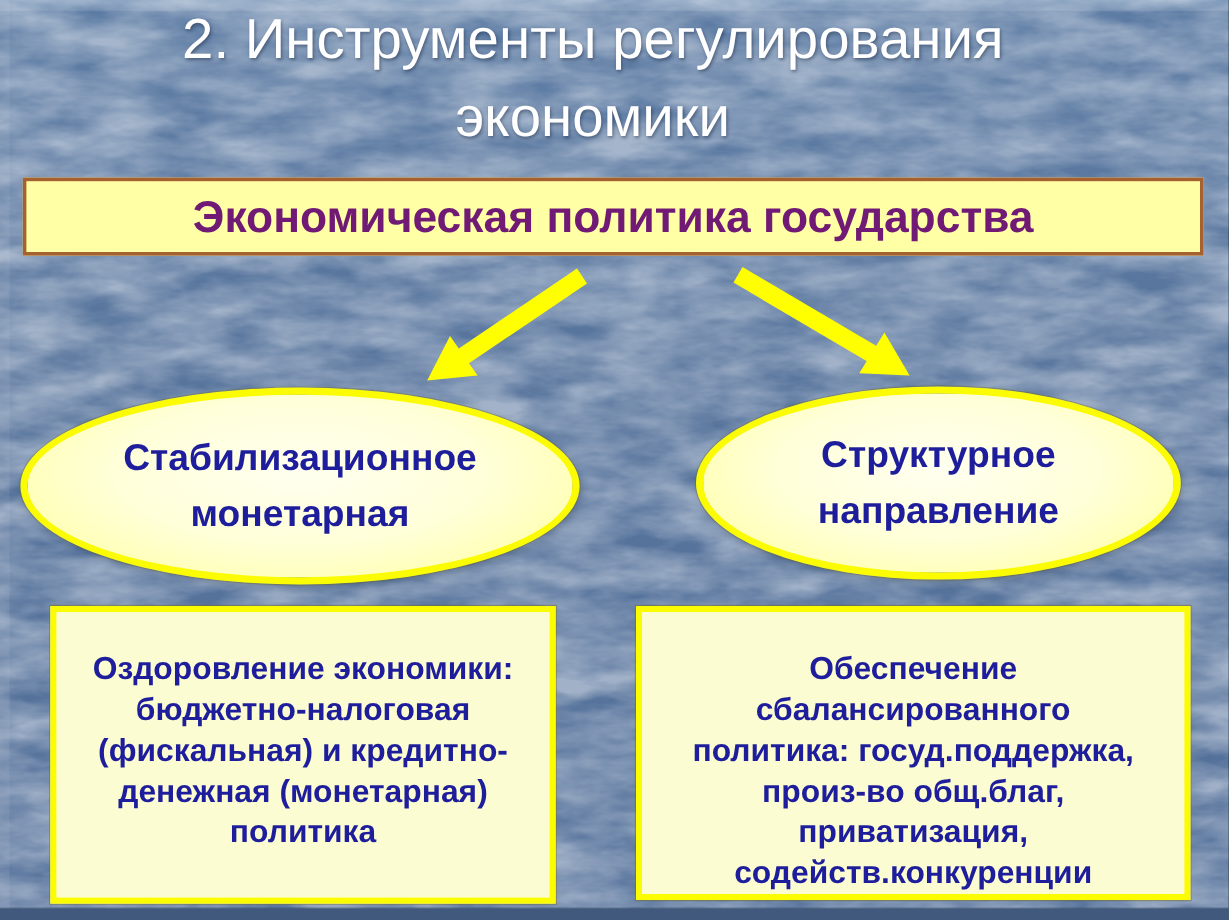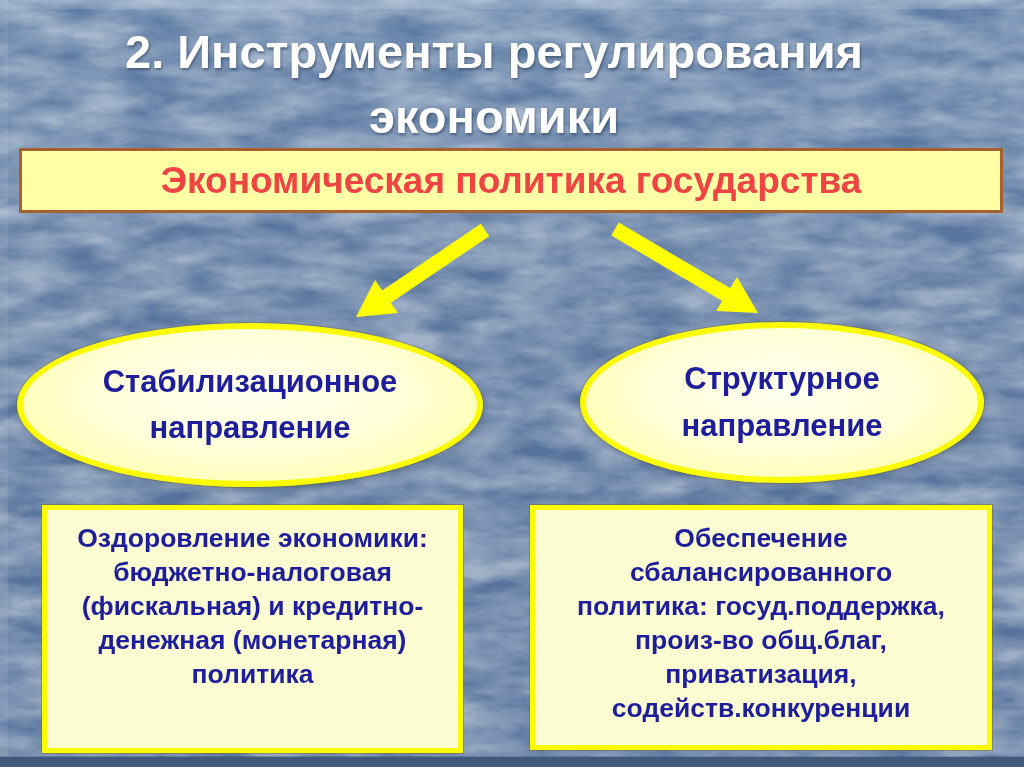--- a/index.html
+++ b/index.html
@@ -21,38 +21,38 @@
   }
   .edge-left {
     position: absolute; left: 0; top: 0; width: 8px; height: 767px;
     background: rgba(255,255,255,0.07); z-index: 1;
   }
   .edge-bottom {
     position: absolute; left: 0; bottom: 0; width: 1024px; height: 10px;
     background: #40597c; box-shadow: 0 -1px 0 rgba(0,0,0,0.15); z-index: 1;
   }
   .title {
-    position: absolute; left: 0; top: 20px; width: 988px; z-index: 2;
+    position: absolute; left: 0; top: 0; width: 988px; z-index: 2;
     margin: 0;
     color: #ffffff;
-    font-size: 47px; font-weight: bold;
+    font-size: 47px; font-weight: normal;
     line-height: 1.38;
     text-align: center;
     white-space: pre-line;
     text-shadow: 1px 2px 3px rgba(10,25,50,0.45);
   }
   .header-box {
     position: absolute; left: 19px; top: 148px; width: 984px; height: 65px;
     box-sizing: border-box; z-index: 2;
     background: #ffffa6;
     border: 3px solid #a5612f;
     display: flex; align-items: center; justify-content: center;
   }
   .header-box .label {
-    color: #ef4444; font-size: 37px; font-weight: bold;
+    color: #701a75; font-size: 37px; font-weight: bold;
     white-space: nowrap;
   }
   .arrows { position: absolute; left: 0; top: 0; z-index: 2; pointer-events: none; }
   .ellipse {
     position: absolute; box-sizing: border-box; z-index: 2;
     border: 6px solid #fbfb04;
     border-radius: 50%;
     background: radial-gradient(ellipse at 50% 42%, #fffff0 0%, #ffffd9 48%, #ffffb2 80%, #ffff92 100%);
     display: flex; align-items: center; justify-content: center;
     box-shadow: 0 0 0 1px rgba(110,100,20,0.35), 2px 3px 6px rgba(20,35,60,0.25);
@@ -68,21 +68,21 @@
     background: #fcfcd2;
     border: 5px solid #fcfc00;
     box-shadow: 0 0 0 1px rgba(110,100,30,0.45);
     padding: 12px 16px 10px 16px;
     text-align: center;
   }
   .panel.stabilization { left: 42px;  top: 505px; width: 421px; height: 248px; }
   .panel.structural    { left: 530px; top: 505px; width: 462px; height: 245px; }
   .panel .text {
     color: #1e1e9c; font-size: 26.5px; font-weight: bold;
-    line-height: 1.28; white-space: pre-line;
+    line-height: 1.28; white-space: pre-line; margin-top: 19px;
   }
 </style>
 </head>
 <body>
 
 <div class="slide">
 
   <svg class="bg-noise" width="1024" height="767" aria-hidden="true">
     <filter id="tex" x="0" y="0" width="100%" height="100%">
       <feTurbulence type="fractalNoise" baseFrequency="0.016 0.045" numOctaves="4" seed="11" result="n"></feTurbulence>
@@ -111,21 +111,21 @@
       <polygon points="356,317 375,280 398,313" fill="#ffff00"></polygon>
     </g>
     <g>
       <line x1="615" y1="229" x2="727" y2="295" stroke="#ffff00" stroke-width="15"></line>
       <polygon points="758,313 716,311 737,277" fill="#ffff00"></polygon>
     </g>
   </svg>
 
   <div class="ellipse stabilization">
     <span class="label">Стабилизационное
-направление</span>
+монетарная</span>
   </div>
   <div class="ellipse structural">
     <span class="label">Структурное
 направление</span>
   </div>
 
   <div class="panel stabilization">
     <div class="text">Оздоровление экономики:
 бюджетно-налоговая
 (фискальная) и кредитно-

